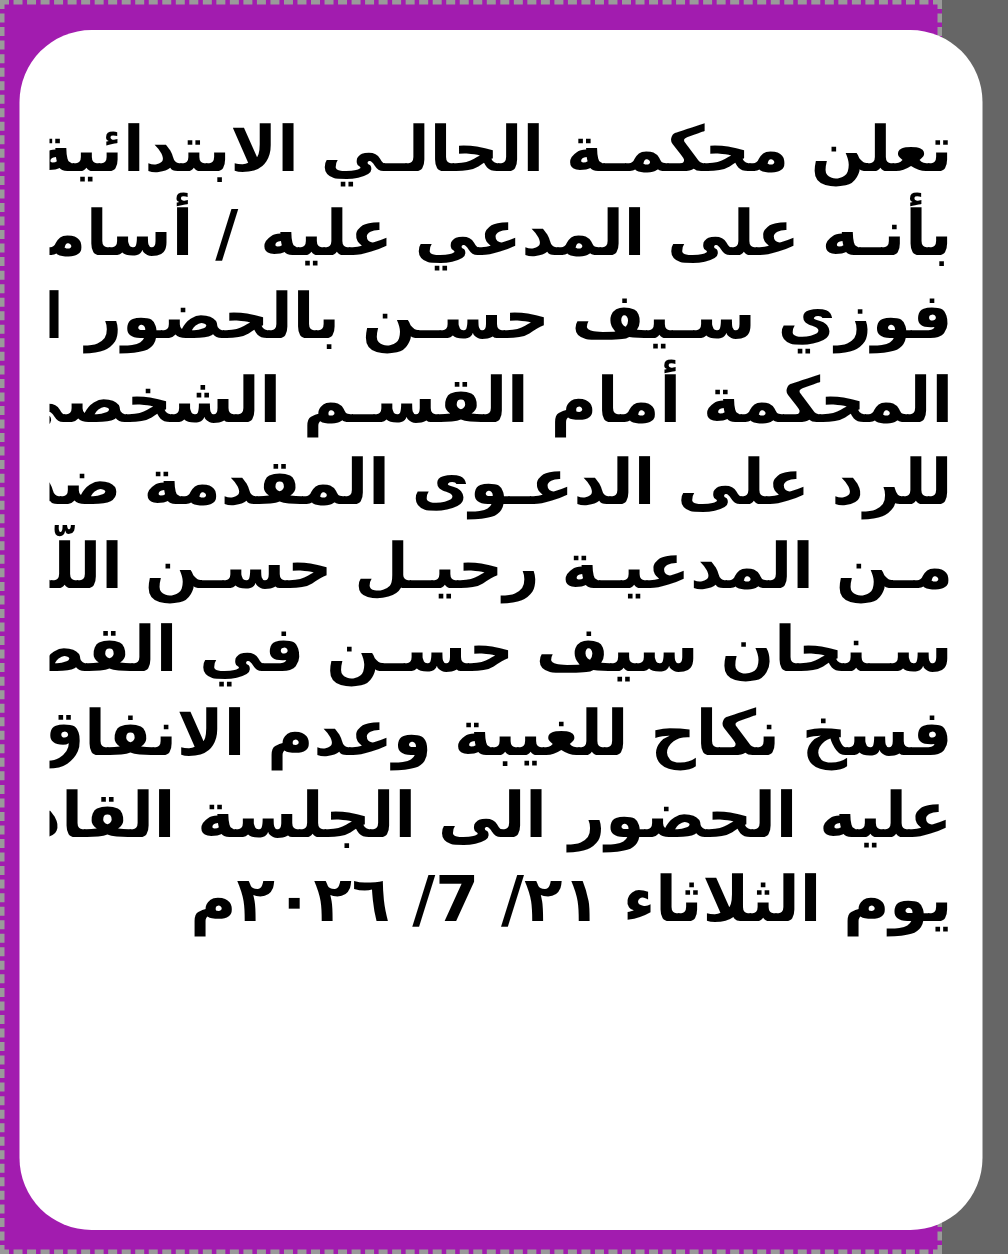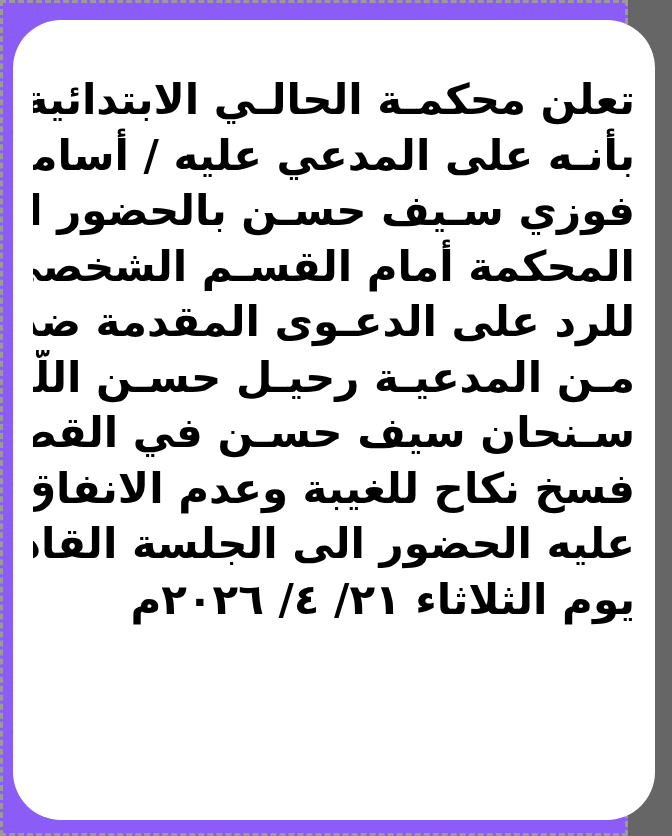--- a/index.html
+++ b/index.html
@@ -7,21 +7,21 @@
       padding: 0;
       width: 672px;
       height: 836px;
       background: #666666;
       overflow: hidden;
     }
     .frame {
       position: relative;
       width: 628px;
       height: 836px;
-      background: #8b5cf6;
+      background: #a21caf;
       box-sizing: border-box;
       border: 3px dashed #9a9a9a;
     }
     .notice {
       position: absolute;
       left: 10px;
       top: 17px;
       width: 642px;
       height: 800px;
       background: #ffffff;
@@ -53,15 +53,15 @@
   <div class="notice">
     <div class="line">تعلن محكمـة الحالـي الابتدائية</div>
     <div class="line">بأنـه على المدعي عليه / أسامة</div>
     <div class="line">فوزي سـيف حسـن بالحضور الى</div>
     <div class="line">المحكمة  أمام القسـم الشخصي</div>
     <div class="line">للرد على الدعـوى المقدمة ضده</div>
     <div class="line">مـن المدعيـة رحيـل حسـن اللّه</div>
     <div class="line">سـنحان سيف حسـن في القضية</div>
     <div class="line">فسخ نكاح للغيبة وعدم الانفاق  و</div>
     <div class="line">عليه الحضور الى الجلسة القادمة</div>
-    <div class="line last">يوم الثلاثاء ٢١/ ٤/ ٢٠٢٦م</div>
+    <div class="line last">يوم الثلاثاء ٢١/ 7/ ٢٠٢٦م</div>
   </div>
 </div>
 
 </body></html>

